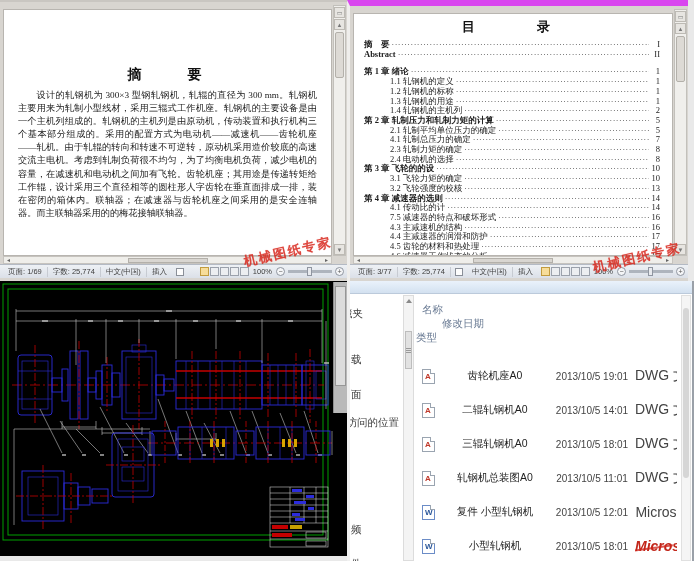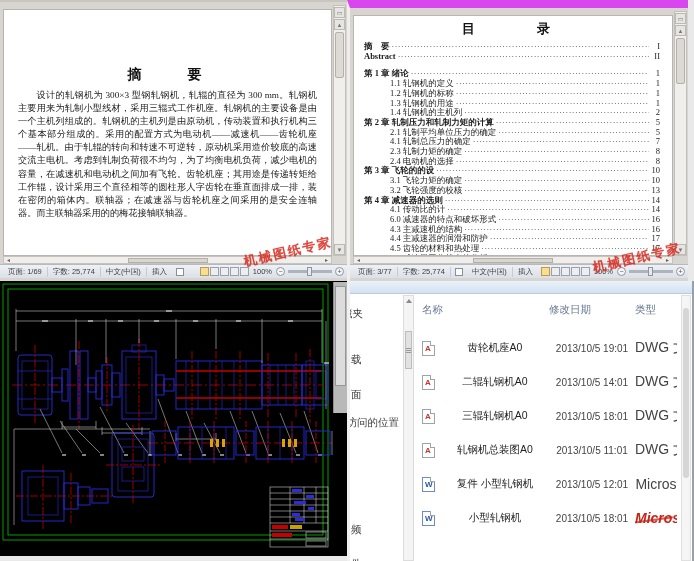--- a/index.html
+++ b/index.html
@@ -4,21 +4,21 @@
 <style>
   * { margin:0; padding:0; box-sizing:border-box; }
   html,body { width:694px; height:561px; }
   body { position:relative; background:#e9e9e9; overflow:hidden;
          font-family:"Liberation Sans","DejaVu Sans",sans-serif; }
   .quad { position:absolute; overflow:hidden; }
 
   
   .doc { background:#d8d5d0; }
   .q-abstract { left:0; top:0; width:347px; height:281px; border-top:2px solid #c9c6c1;}
-  .q-toc { left:347px; top:0; width:341px; height:281px; border-left:3px solid #efeeec; border-top:8px solid #d946ef;}
+  .q-toc { left:347px; top:0; width:341px; height:281px; border-left:3px solid #efeeec; border-top:6px solid #d946ef;}
   .page { position:absolute; left:3px; top:7px; right:15px; bottom:25px;
           background:#fff; border:1px solid #b8b5b0; overflow:hidden; }
   .doc-vscroll { position:absolute; right:1px; top:3px; width:13px; bottom:25px;
           background:#f0efec; border:1px solid #c2c0bb; font-size:6px; color:#777;
           display:flex; flex-direction:column; align-items:center; }
   .sb-btn { width:11px; height:11px; background:#e7e5e1; border:1px solid #bdbab4;
             display:flex; align-items:center; justify-content:center; margin-top:1px; }
   .sb-thumb { width:9px; height:46px; background:#dddad5; border:1px solid #b3b0aa;
               border-radius:2px; margin-top:2px; }
   .sb-bottom { margin-top:auto; display:flex; flex-direction:column; }
@@ -104,21 +104,21 @@
   .side-item:nth-of-type(5){ top:228px; left:1px; }
   .side-item:nth-of-type(6){ top:262px; left:1px; }
   .exp-midscroll { position:absolute; left:53px; top:14px; width:11px; bottom:0;
            background:#f4f4f4; border:1px solid #dcdcdc; }
   .ms-up { width:0; height:0; border-left:3px solid transparent; border-right:3px solid transparent;
            border-bottom:4px solid #8a8a8a; margin:3px auto 0; }
   .ms-thumb { margin:28px 1px 0; height:38px; background:#e2e2e2; border:1px solid #bdbdbd;
            display:flex; flex-direction:column; justify-content:center; gap:1px; align-items:center;}
   .ms-thumb i { display:block; width:5px; height:1px; background:#9a9a9a; }
   .exp-main { position:absolute; left:66px; top:14px; right:17px; bottom:0; }
-  .exp-header { display:flex; font-size:10.5px; color:var(--explorer-header-text); padding-top:8px; }
+  .exp-header { display:flex; font-size:10.5px; color:var(--explorer-header-text); padding-top:8px;flex-direction:column; }
   .col-name { flex:1; padding-left:6px; }
   .col-date { width:86px;margin-left:26px; }
   .col-type { width:42px; }
   .file-rows { margin-top:14px;text-align:center; }
   .file-row { display:flex; align-items:center; height:34px; font-size:10.5px; color:#1e1e1e; }
   .f-icon { width:13px; height:15px; background:#fff; border:1px solid #9aa4b0; position:relative;
            margin:0 6px 0 6px; flex:none; }
   .f-icon::before { content:""; position:absolute; right:-1px; top:-1px; width:4px; height:4px;
            background:#fff; border-left:1px solid #9aa4b0; border-bottom:1px solid #9aa4b0; }
   .ic-dwg .f-icon::after { content:"A"; position:absolute; left:2px; top:2px; font-size:8px;
@@ -285,21 +285,21 @@
             <span class="t-page">14</span>
           </li>
 
           <li class="toc-row lvl1">
             <span class="t-label">4.1 传动比的计</span>
             <span class="t-dots"></span>
             <span class="t-page">14</span>
           </li>
 
           <li class="toc-row lvl1">
-            <span class="t-label">6.0 减速器的特点和破坏形式</span>
+            <span class="t-label">7.5 减速器的特点和破坏形式</span>
             <span class="t-dots"></span>
             <span class="t-page">16</span>
           </li>
 
           <li class="toc-row lvl1">
             <span class="t-label">4.3 主减速机的结构</span>
             <span class="t-dots"></span>
             <span class="t-page">16</span>
           </li>
 

